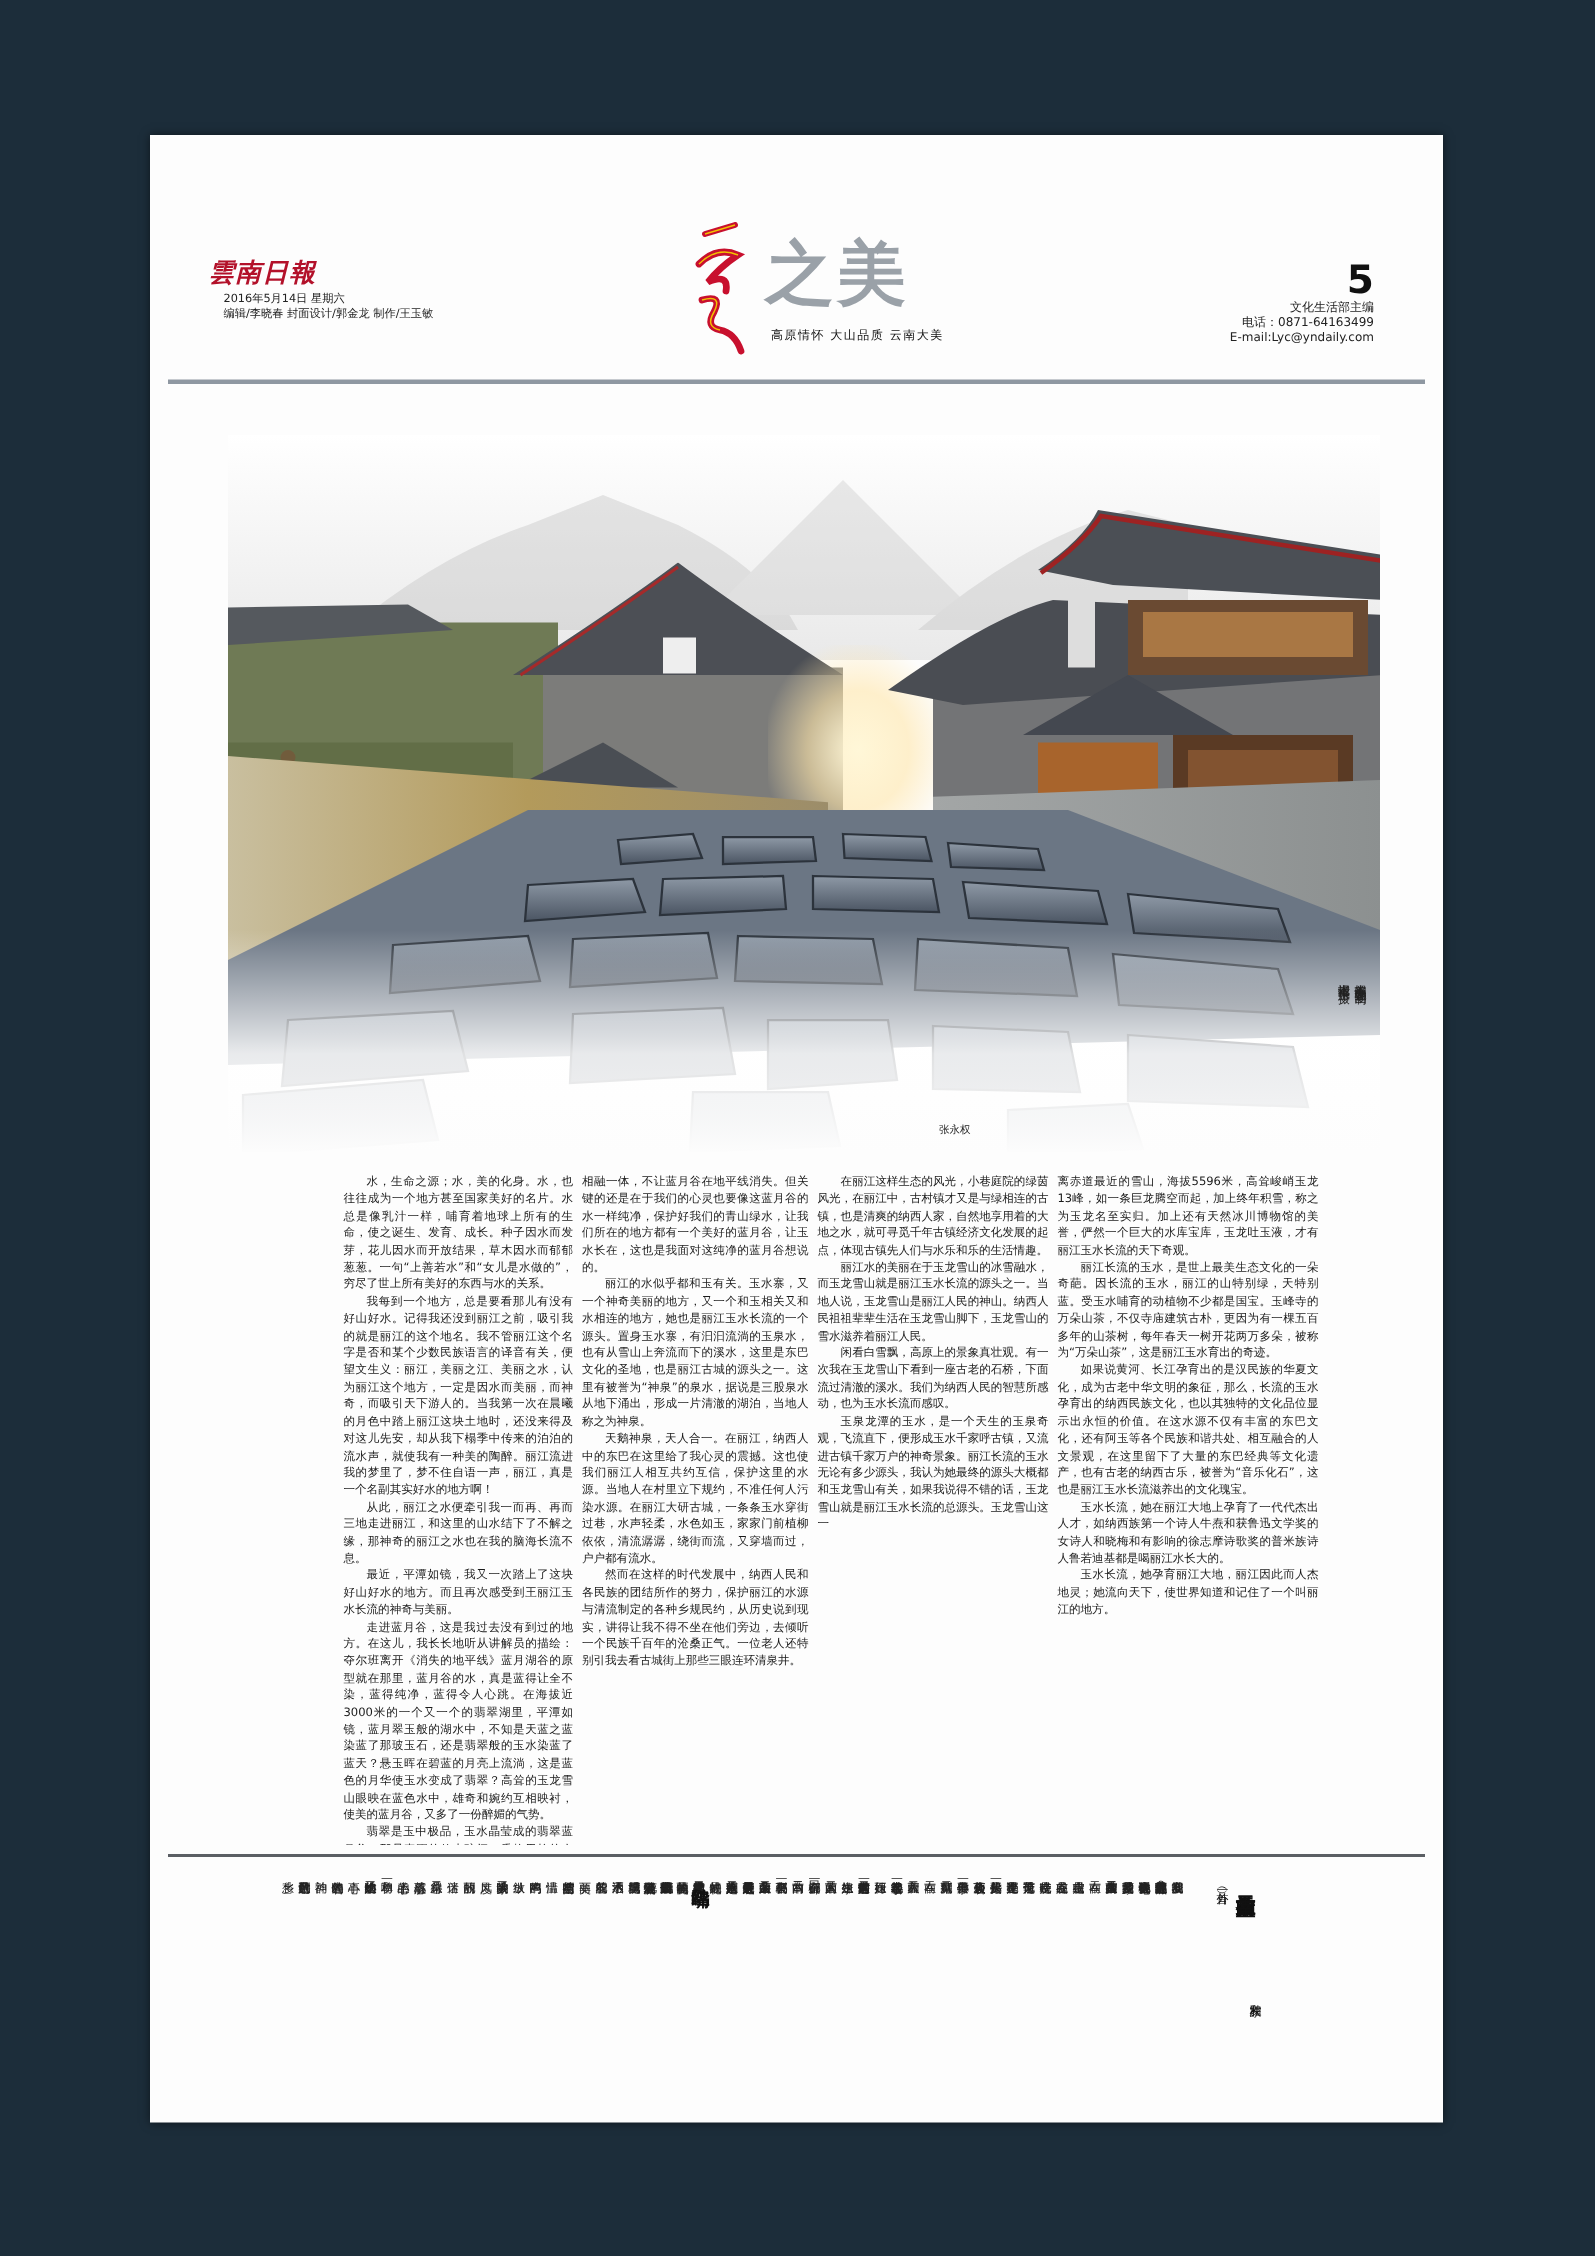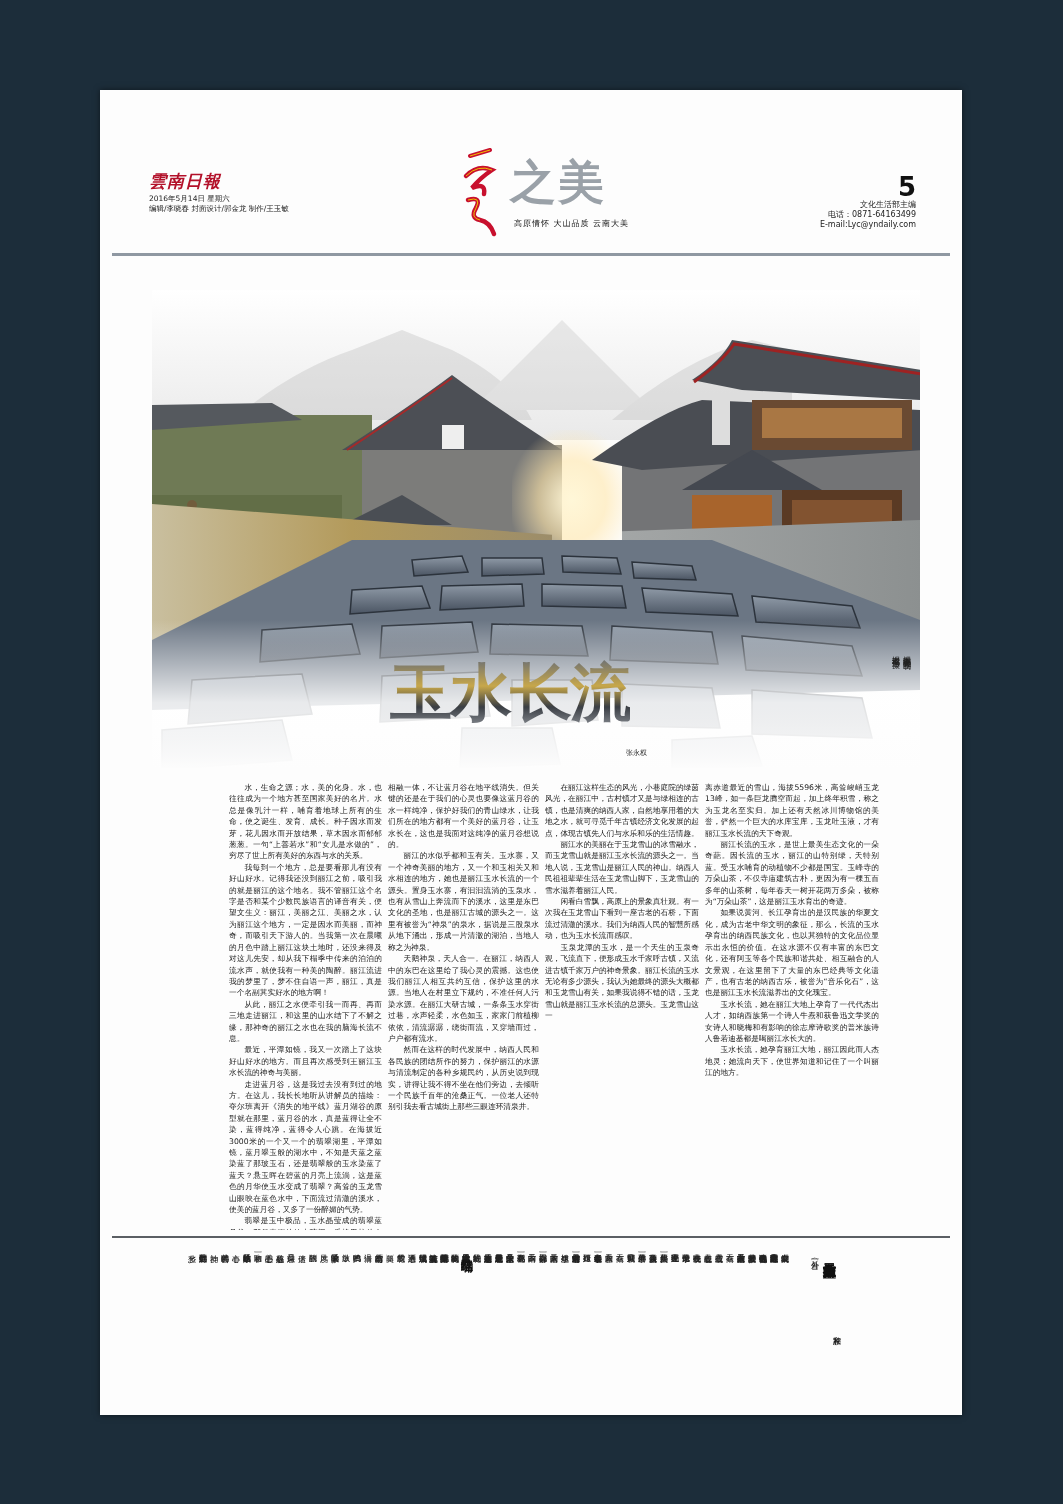--- a/index.html
+++ b/index.html
@@ -1,20 +1,20 @@
 <!DOCTYPE html>
 <html><head>
 <meta charset="utf-8">
 <style>
   *{box-sizing:border-box;margin:0;padding:0}
   html,body{width:1063px;height:1504px;overflow:hidden}
   body{background:#1c2d3a;position:relative;font-family:"DejaVu Sans",sans-serif;color:#111}
   .paper{position:absolute;left:100px;top:90px;width:862px;height:1325px;background:#fdfdfd;box-shadow:0 0 6px rgba(0,0,0,.5)}
   
-  .masthead{position:absolute;left:49px;top:80px;font-family:"DejaVu Serif",serif;color:#b3112a;font-size:17px;font-weight:bold;font-style:italic;letter-spacing:1px}
+  .masthead{position:absolute;left:39px;top:80px;font-family:"DejaVu Serif",serif;color:#b3112a;font-size:17px;font-weight:bold;font-style:italic;letter-spacing:1px}
   .meta{position:absolute;left:12px;top:104px;font-size:7.5px;line-height:10px;color:#222;white-space:nowrap}
   .meta.l{left:49px}
   .logo{position:absolute;left:350px;top:58px;width:180px;height:88px}
   .logo .glyph{position:absolute;left:6px;top:0;width:48px;height:90px}
   .logo .title{position:absolute;left:60px;top:6px;font-size:46px;font-weight:bold;color:#9aa1a8;letter-spacing:2px;line-height:56px}
   .logo .slogan{position:absolute;left:64px;top:70px;font-size:8px;color:#111;white-space:nowrap;letter-spacing:1px}
   .pageno{position:absolute;right:46px;top:84px;font-size:26px;font-weight:bold;color:#111;line-height:26px}
   .dept{position:absolute;right:46px;top:110px;text-align:right;font-size:8px;line-height:10px;color:#222;white-space:nowrap}
   .rule-top{position:absolute;left:12px;right:12px;top:163px;height:3px;background:#8f98a2}
   
@@ -143,36 +143,35 @@
         <path d="M600 150 l110 8 l10 40 l-120 -4z"></path>
         <path d="M10 190 l120 -10 l10 40 l-130 10z"></path>
           <path d="M310 188 l90 0 l8 36 l-100 4z"></path>
         <path d="M520 200 l80 -4 l10 30 l-90 4z"></path>
       </g>
     </svg>
     <div class="mist"></div>
   </div>
 
   <div class="headline">
-    <div class="hl">玉水长流</div>
     <div class="author-photo">张永权</div>
   </div>
 
   <div class="credit">
     <div>本报美编 郭金龙 制图</div>
     <div>本报记者 张彤 摄</div>
   </div>
 
   <div class="cols">
     <div class="col c1">
       <p>水，生命之源；水，美的化身。水，也往往成为一个地方甚至国家美好的名片。水总是像乳汁一样，哺育着地球上所有的生命，使之诞生、发育、成长。种子因水而发芽，花儿因水而开放结果，草木因水而郁郁葱葱。一句“上善若水”和“女儿是水做的”，穷尽了世上所有美好的东西与水的关系。</p>
       <p>我每到一个地方，总是要看那儿有没有好山好水。记得我还没到丽江之前，吸引我的就是丽江的这个地名。我不管丽江这个名字是否和某个少数民族语言的译音有关，便望文生义：丽江，美丽之江、美丽之水，认为丽江这个地方，一定是因水而美丽，而神奇，而吸引天下游人的。当我第一次在晨曦的月色中踏上丽江这块土地时，还没来得及对这儿先安，却从我下榻季中传来的泊泊的流水声，就使我有一种美的陶醉。丽江流进我的梦里了，梦不住自语一声，丽江，真是一个名副其实好水的地方啊！</p>
       <p>从此，丽江之水便牵引我一而再、再而三地走进丽江，和这里的山水结下了不解之缘，那神奇的丽江之水也在我的脑海长流不息。</p>
       <p>最近，平潭如镜，我又一次踏上了这块好山好水的地方。而且再次感受到王丽江玉水长流的神奇与美丽。</p>
-      <p>走进蓝月谷，这是我过去没有到过的地方。在这儿，我长长地听从讲解员的描绘：夺尔班离开《消失的地平线》蓝月湖谷的原型就在那里，蓝月谷的水，真是蓝得让全不染，蓝得纯净，蓝得令人心跳。在海拔近3000米的一个又一个的翡翠湖里，平潭如镜，蓝月翠玉般的湖水中，不知是天蓝之蓝染蓝了那玻玉石，还是翡翠般的玉水染蓝了蓝天？悬玉晖在碧蓝的月亮上流淌，这是蓝色的月华使玉水变成了翡翠？高耸的玉龙雪山眼映在蓝色水中，下面流过清澈的溪水，使美的蓝月谷，又多了一份醉媚的气势。</p>
+      <p>走进蓝月谷，这是我过去没有到过的地方。在这儿，我长长地听从讲解员的描绘：夺尔班离开《消失的地平线》蓝月湖谷的原型就在那里，蓝月谷的水，真是蓝得让全不染，蓝得纯净，蓝得令人心跳。在海拔近3000米的一个又一个的翡翠湖里，平潭如镜，蓝月翠玉般的湖水中，不知是天蓝之蓝染蓝了那玻玉石，还是翡翠般的玉水染蓝了蓝天？悬玉晖在碧蓝的月亮上流淌，这是蓝色的月华使玉水变成了翡翠？高耸的玉龙雪山眼映在蓝色水中，雄奇和婉约互相映衬，使美的蓝月谷，又多了一份醉媚的气势。</p>
       <p>翡翠是玉中极品，玉水晶莹成的翡翠蓝月谷，那是真正的仙山琼阁、香格里拉的人间仙境。尽管我们都拿出手机、相机，纷纷拍照、留影，想把这里的丽水美景带走，让亲人分享，也把自己和这里的好山好水</p>
     </div>
     <div class="col c2">
       <p class="noind">相融一体，不让蓝月谷在地平线消失。但关键的还是在于我们的心灵也要像这蓝月谷的水一样纯净，保护好我们的青山绿水，让我们所在的地方都有一个美好的蓝月谷，让玉水长在，这也是我面对这纯净的蓝月谷想说的。</p>
       <p>丽江的水似乎都和玉有关。玉水寨，又一个神奇美丽的地方，又一个和玉相关又和水相连的地方，她也是丽江玉水长流的一个源头。置身玉水寨，有汩汩流淌的玉泉水，也有从雪山上奔流而下的溪水，这里是东巴文化的圣地，也是丽江古城的源头之一。这里有被誉为“神泉”的泉水，据说是三股泉水从地下涌出，形成一片清澈的湖泊，当地人称之为神泉。</p>
       <p>天鹅神泉，天人合一。在丽江，纳西人中的东巴在这里给了我心灵的震撼。这也使我们丽江人相互共约互信，保护这里的水源。当地人在村里立下规约，不准任何人污染水源。在丽江大研古城，一条条玉水穿街过巷，水声轻柔，水色如玉，家家门前植柳依依，清流潺潺，绕街而流，又穿墙而过，户户都有流水。</p>
       <p>然而在这样的时代发展中，纳西人民和各民族的团结所作的努力，保护丽江的水源与清流制定的各种乡规民约，从历史说到现实，讲得让我不得不坐在他们旁边，去倾听一个民族千百年的沧桑正气。一位老人还特别引我去看古城街上那些三眼连环清泉井。</p>
     </div>
     <div class="col c3">
       <p>在丽江这样生态的风光，小巷庭院的绿茵风光，在丽江中，古村镇才又是与绿相连的古镇，也是清爽的纳西人家，自然地享用着的大地之水，就可寻觅千年古镇经济文化发展的起点，体现古镇先人们与水乐和乐的生活情趣。</p>

